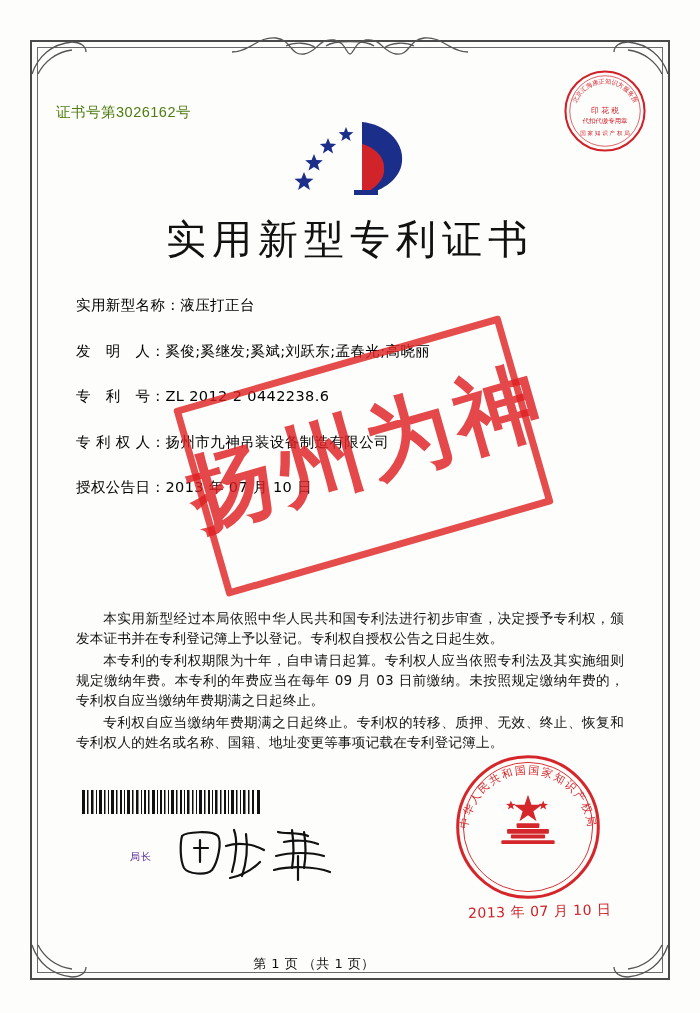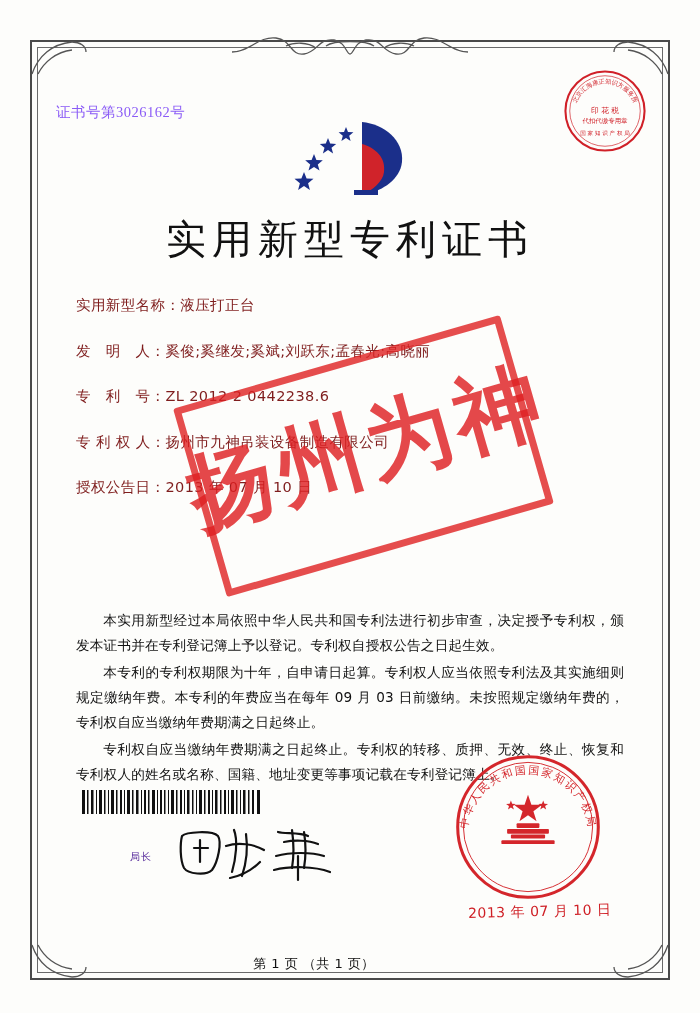--- a/index.html
+++ b/index.html
@@ -56,22 +56,22 @@
     width: 240px; height: 34px;
   }
   .top-scroll svg { width: 100%; height: 100%; display: block; }
 
   
   .cert-no {
     position: absolute;
     left: 56px; top: 103px;
     font-size: 14.5px;
     letter-spacing: 0.5px;
-    color: #8b5cf6;
-    font-family: Liberation Serif, serif;
+    color: #4d7c0f;
+    font-family: Liberation Sans, sans-serif;
   }
 
   
   .top-seal {
     position: absolute;
     right: 52px; top: 68px;
     width: 86px; height: 86px;
   }
   .top-seal svg { width:100%; height:100%; display:block; }
 
@@ -97,35 +97,35 @@
   }
 
   
   .fields {
     position: absolute;
     left: 76px; top: 296px;
     width: 560px;
   }
   .field-row {
     font-size: 14.5px;
-    color: #7f1d1d;
+    color: #000000;
     margin-bottom: 26.5px;
     white-space: nowrap;
     letter-spacing: 0.4px;
   }
   .field-label { display: inline; }
   .field-value { display: inline; }
 
   
   .paras {
     position: absolute;
     left: 76px; top: 608px;
     width: 548px;
     font-size: 13.6px;
-    line-height: 25px;
+    line-height: 20px;
     color: #111;
     text-align: justify;
     letter-spacing: 0.2px;
   }
   .paras p { margin: 0 0 2px 0; text-indent: 2em; }
 
   
   .barcode {
     position: absolute;
     left: 82px; top: 790px;

